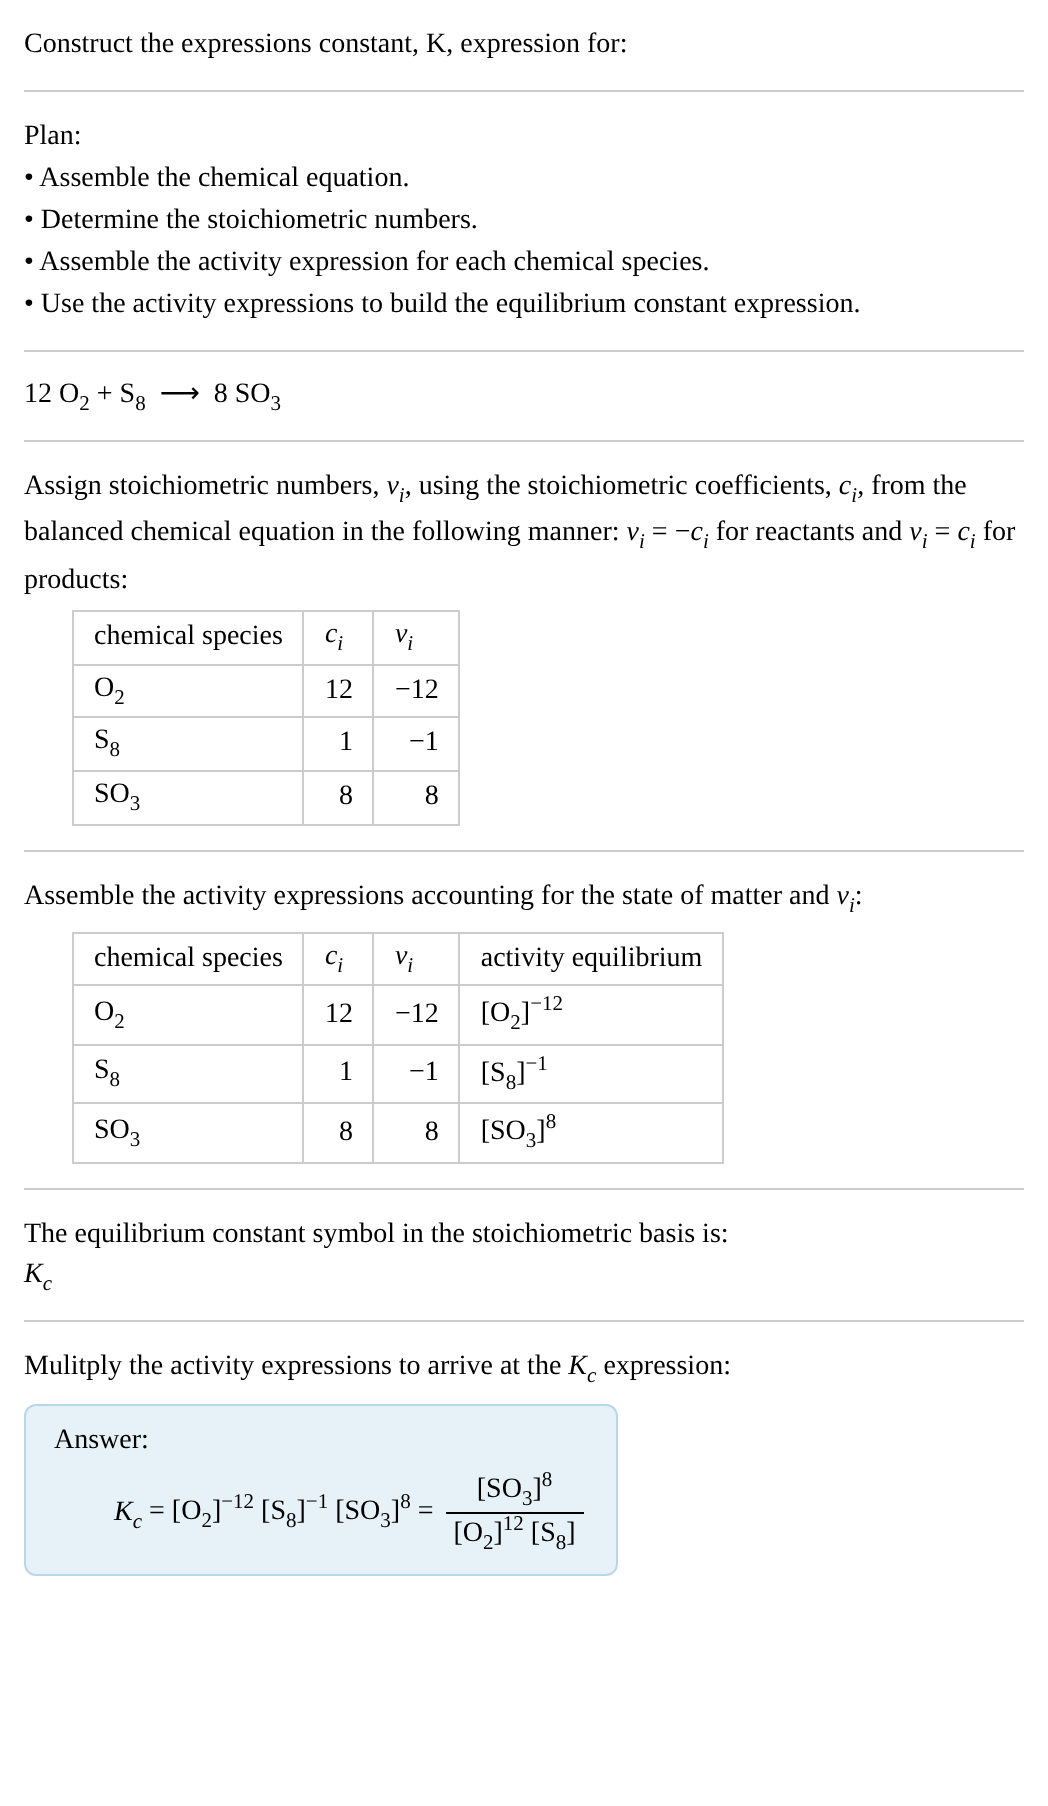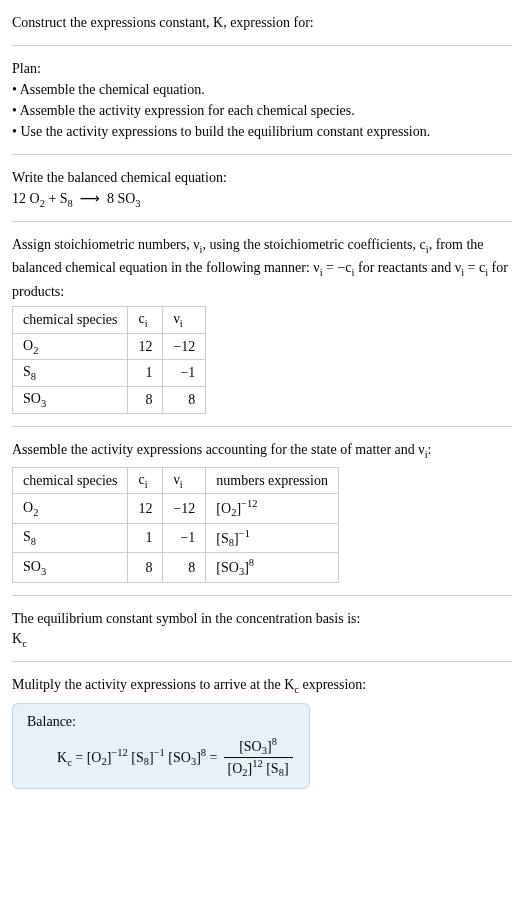--- a/index.html
+++ b/index.html
@@ -32,24 +32,26 @@
     }
     .sub {
       font-size: 0.75em;
       vertical-align: sub;
     }
     .sup {
       font-size: 0.75em;
       vertical-align: super;
     }
     .italic {
+      font-style: italic;
     }
     table {
       border-collapse: collapse;
       margin-top: 4px;
+      margin-left: 24px;
     }
     th, td {
       border: 1px solid #ccc;
       padding: 4px 10px;
       text-align: left;
       font-weight: normal;
     }
     td.num {
       text-align: right;
     }
@@ -95,28 +97,28 @@
 
 <div class="section">
   <div class="para">Construct the expressions constant, K, expression for:</div>
 </div>
 
 <hr class="divider">
 
 <div class="section">
   <div class="para">Plan:</div>
   <div class="para">• <span>Assemble the chemical equation.</span></div>
+  <div class="para">• <span>Determine the stoichiometric numbers.</span></div>
   <div class="para">• <span>Assemble the activity expression for each chemical species.</span></div>
   <div class="para">• <span>Use the activity expressions to build the equilibrium constant expression.</span></div>
 </div>
 
 <hr class="divider">
 
 <div class="section">
-  <div class="para">Write the balanced chemical equation:</div>
   <div class="formula">12 O<span class="sub">2</span> + S<span class="sub">8</span> &nbsp;⟶&nbsp; 8 SO<span class="sub">3</span></div>
 </div>
 
 <hr class="divider">
 
 <div class="section">
   <div class="para">Assign stoichiometric numbers, <span class="italic">ν<span class="sub">i</span></span>, using the stoichiometric coefficients, <span class="italic">c<span class="sub">i</span></span>, from the balanced chemical equation in the following manner: <span class="italic">ν<span class="sub">i</span></span> = −<span class="italic">c<span class="sub">i</span></span> for reactants and <span class="italic">ν<span class="sub">i</span></span> = <span class="italic">c<span class="sub">i</span></span> for products:</div>
   <table>
     <tbody>
         <tr>
@@ -146,21 +148,21 @@
 <hr class="divider">
 
 <div class="section">
   <div class="para">Assemble the activity expressions accounting for the state of matter and <span class="italic">ν<span class="sub">i</span></span>:</div>
   <table>
     <tbody>
         <tr>
       <th>chemical species</th>
       <th><span class="italic">c<span class="sub">i</span></span></th>
       <th><span class="italic">ν<span class="sub">i</span></span></th>
-      <th>numbers expression</th>
+      <th>activity equilibrium</th>
     </tr>
     <tr>
       <td>O<span class="sub">2</span></td>
       <td class="num">12</td>
       <td class="num">−12</td>
       <td>[O<span class="sub">2</span>]<span class="sup">−12</span></td>
     </tr>
     <tr>
       <td>S<span class="sub">8</span></td>
       <td class="num">1</td>
@@ -173,30 +175,30 @@
       <td class="num">8</td>
       <td>[SO<span class="sub">3</span>]<span class="sup">8</span></td>
     </tr>
   </tbody>
     </table>
 </div>
 
 <hr class="divider">
 
 <div class="section">
-  <div class="para">The equilibrium constant symbol in the concentration basis is:</div>
+  <div class="para">The equilibrium constant symbol in the stoichiometric basis is:</div>
   <div class="formula"><span class="italic">K<span class="sub">c</span></span></div>
 </div>
 
 <hr class="divider">
 
 <div class="section">
   <div class="para">Mulitply the activity expressions to arrive at the <span class="italic">K<span class="sub">c</span></span> expression:</div>
   <div class="answer-box">
-    <div class="answer-label">Balance:</div>
+    <div class="answer-label">Answer:</div>
     <div class="eq-line indent">
       <span><span class="italic">K<span class="sub">c</span></span> = [O<span class="sub">2</span>]<span class="sup">−12</span> [S<span class="sub">8</span>]<span class="sup">−1</span> [SO<span class="sub">3</span>]<span class="sup">8</span> =</span>
       <span class="frac">
         <span class="frac-num">[SO<span class="sub">3</span>]<span class="sup">8</span></span>
         <span class="frac-den">[O<span class="sub">2</span>]<span class="sup">12</span> [S<span class="sub">8</span>]</span>
       </span>
     </div>
   </div>
 </div>
 

